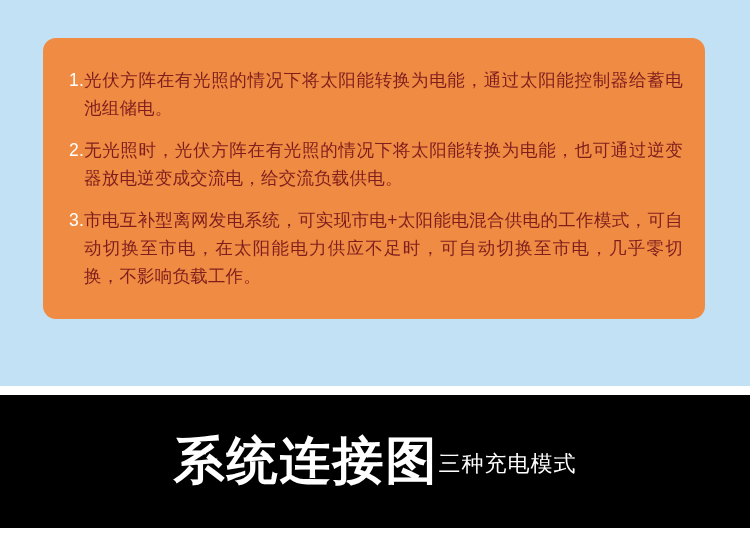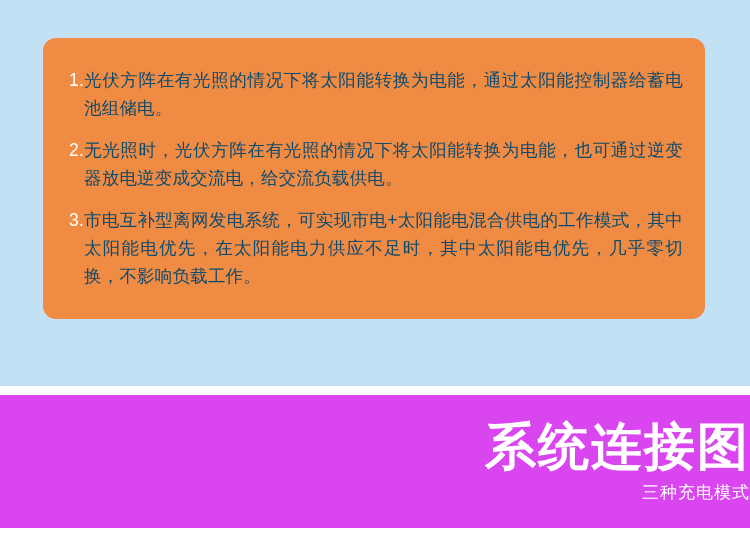--- a/index.html
+++ b/index.html
@@ -62,21 +62,21 @@
     margin-bottom: 0;
   }
   .point-num {
     flex: 0 0 auto;
     color: #ffffff;
     font-size: 17.5px;
     line-height: 28px;
   }
   .point-text {
     flex: 1 1 auto;
-    color: #0c4a6e;
+    color: #7f1d1d;
     font-size: 17.5px;
     line-height: 28px;
     text-align: justify;
     text-justify: inter-ideograph;
   }
 
   
   .separator-gap {
     position: absolute;
     left: 0;
@@ -86,37 +86,37 @@
     background: #ffffff;
   }
 
   
   .banner {
     position: absolute;
     left: 0;
     top: 395px;
     width: 750px;
     height: 133px;
-    background: #d946ef;
+    background: #000000;
     display: flex;
-    flex-direction: column;
-    align-items: flex-end;
+    flex-direction: row;
+    align-items: center;
     justify-content: center;
   }
   .banner-title {
     color: #ffffff;
     font-size: 51px;
     font-weight: bold;
     line-height: 1.08;
     letter-spacing: 2px;
     margin: 0 0 2px 0;
   }
   .banner-subtitle {
     color: #ffffff;
-    font-size: 17px;
+    font-size: 22px;
     line-height: 1.3;
     letter-spacing: 1px;
     margin: 6px 0 0 0;
   }
 
   
   .bottom-strip {
     position: absolute;
     left: 0;
     top: 528px;
@@ -140,21 +140,21 @@
         <span class="point-text">光伏方阵在有光照的情况下将太阳能转换为电能，通过太阳能控制器给蓄电池组储电。</span>
       </li>
 
       <li class="point">
         <span class="point-num">2.</span>
         <span class="point-text">无光照时，光伏方阵在有光照的情况下将太阳能转换为电能，也可通过逆变器放电逆变成交流电，给交流负载供电。</span>
       </li>
 
       <li class="point">
         <span class="point-num">3.</span>
-        <span class="point-text">市电互补型离网发电系统，可实现市电+太阳能电混合供电的工作模式，其中太阳能电优先，在太阳能电力供应不足时，其中太阳能电优先，几乎零切换，不影响负载工作。</span>
+        <span class="point-text">市电互补型离网发电系统，可实现市电+太阳能电混合供电的工作模式，可自动切换至市电，在太阳能电力供应不足时，可自动切换至市电，几乎零切换，不影响负载工作。</span>
       </li>
 
     </ul>
   </div>
 
   <div class="separator-gap"></div>
 
   <div class="banner">
     <div class="banner-title">系统连接图</div>
     <div class="banner-subtitle">三种充电模式</div>

